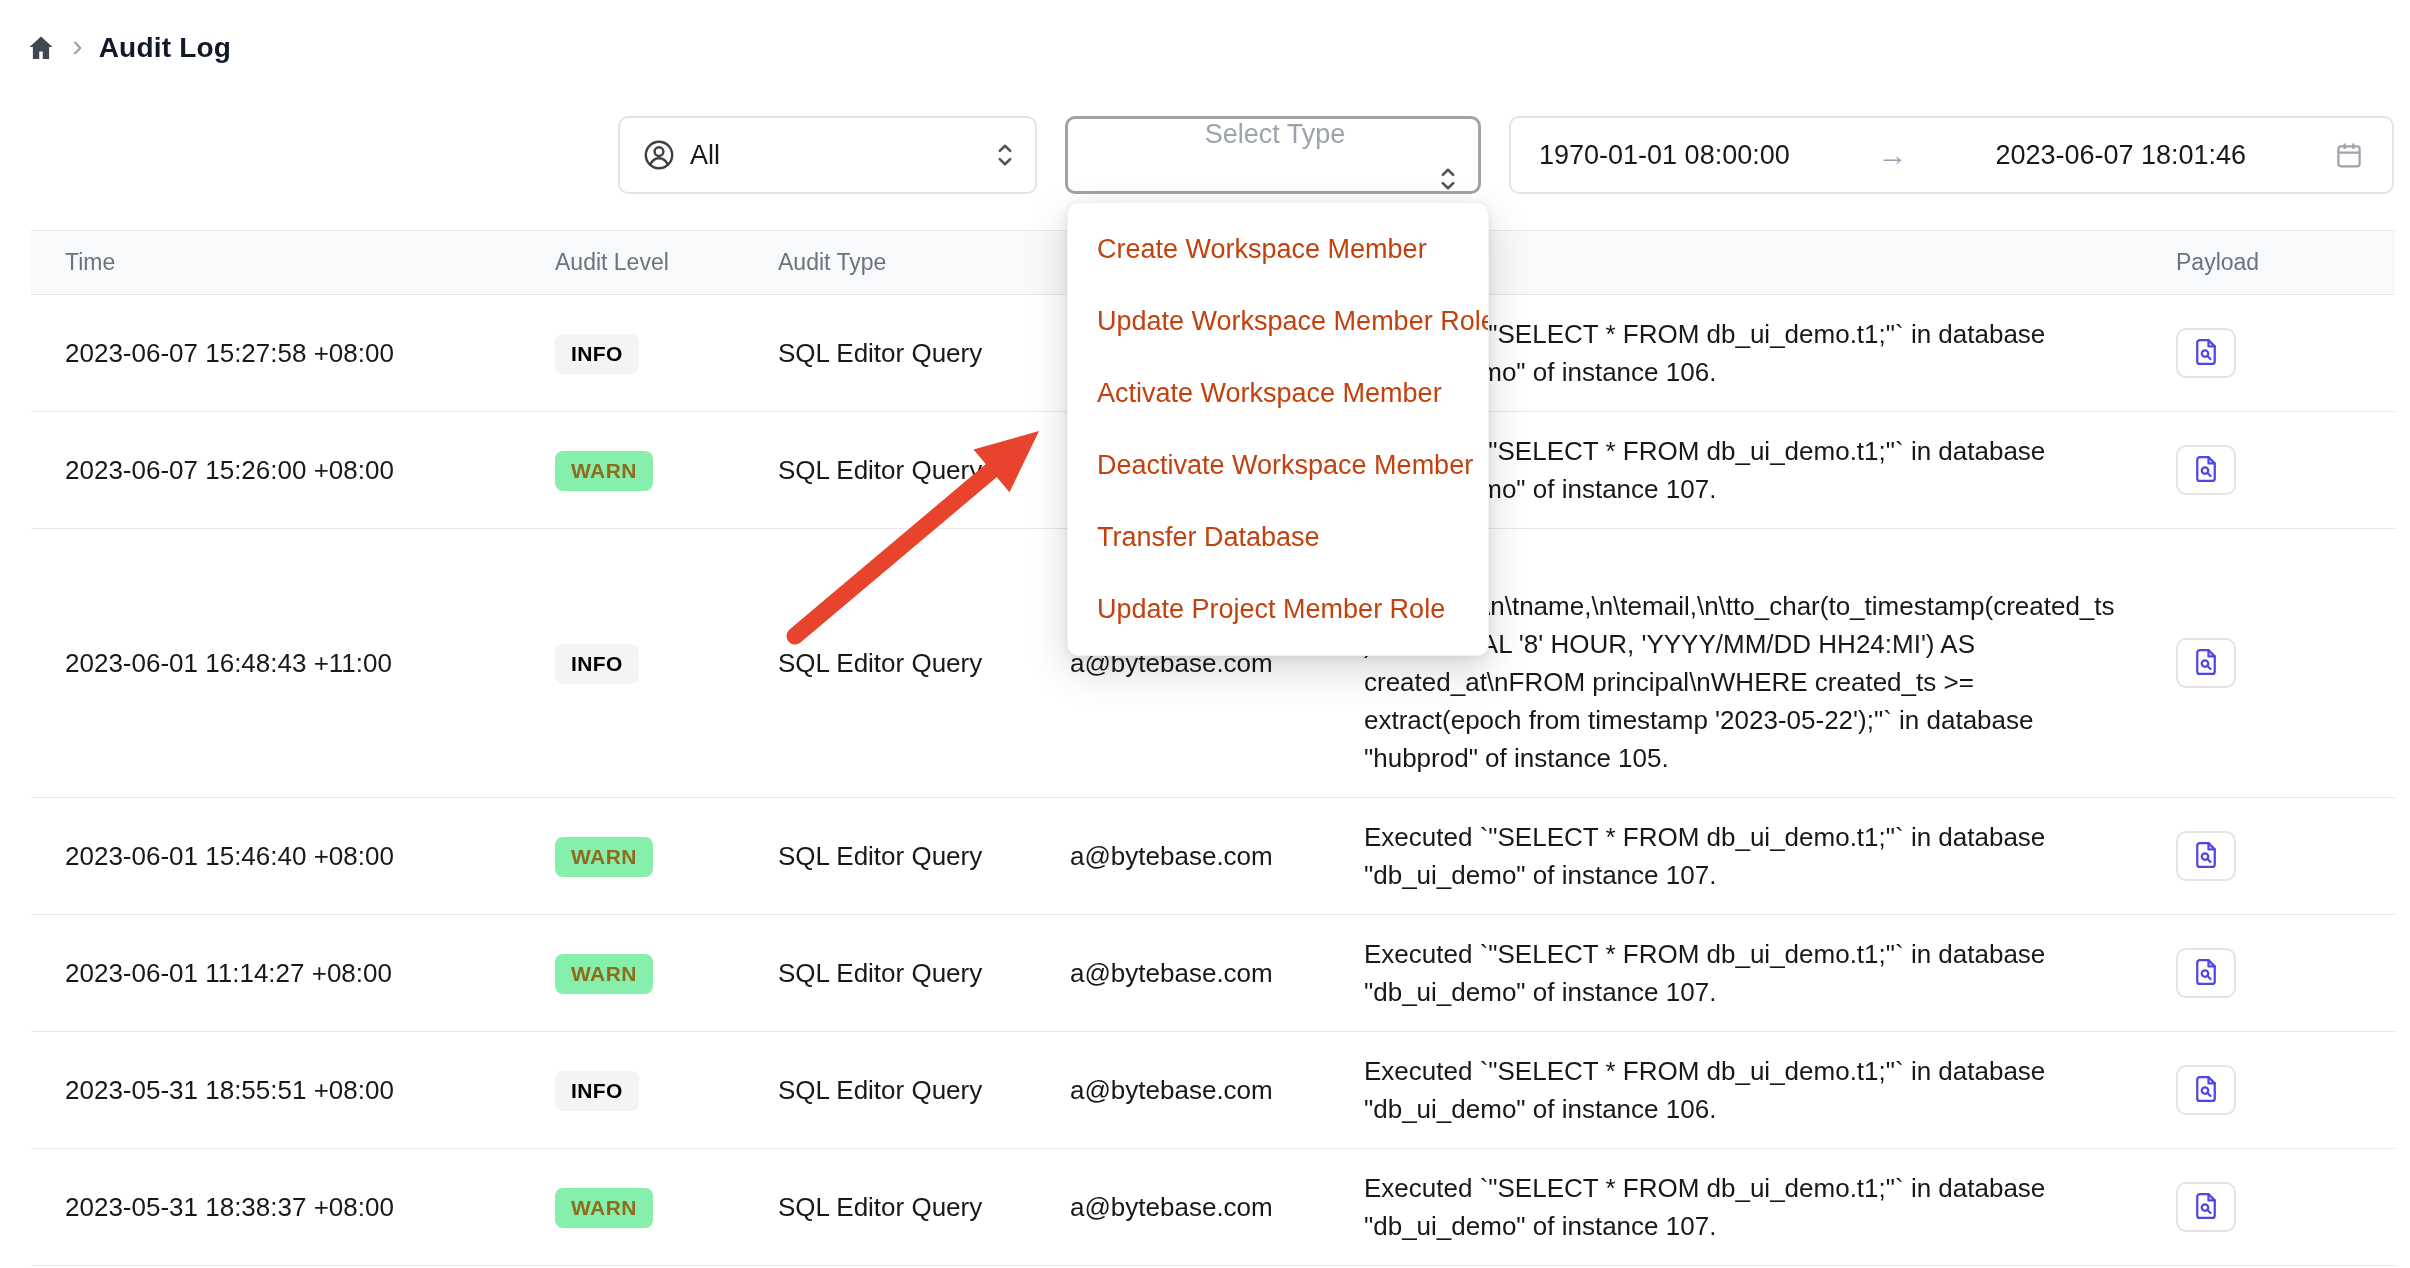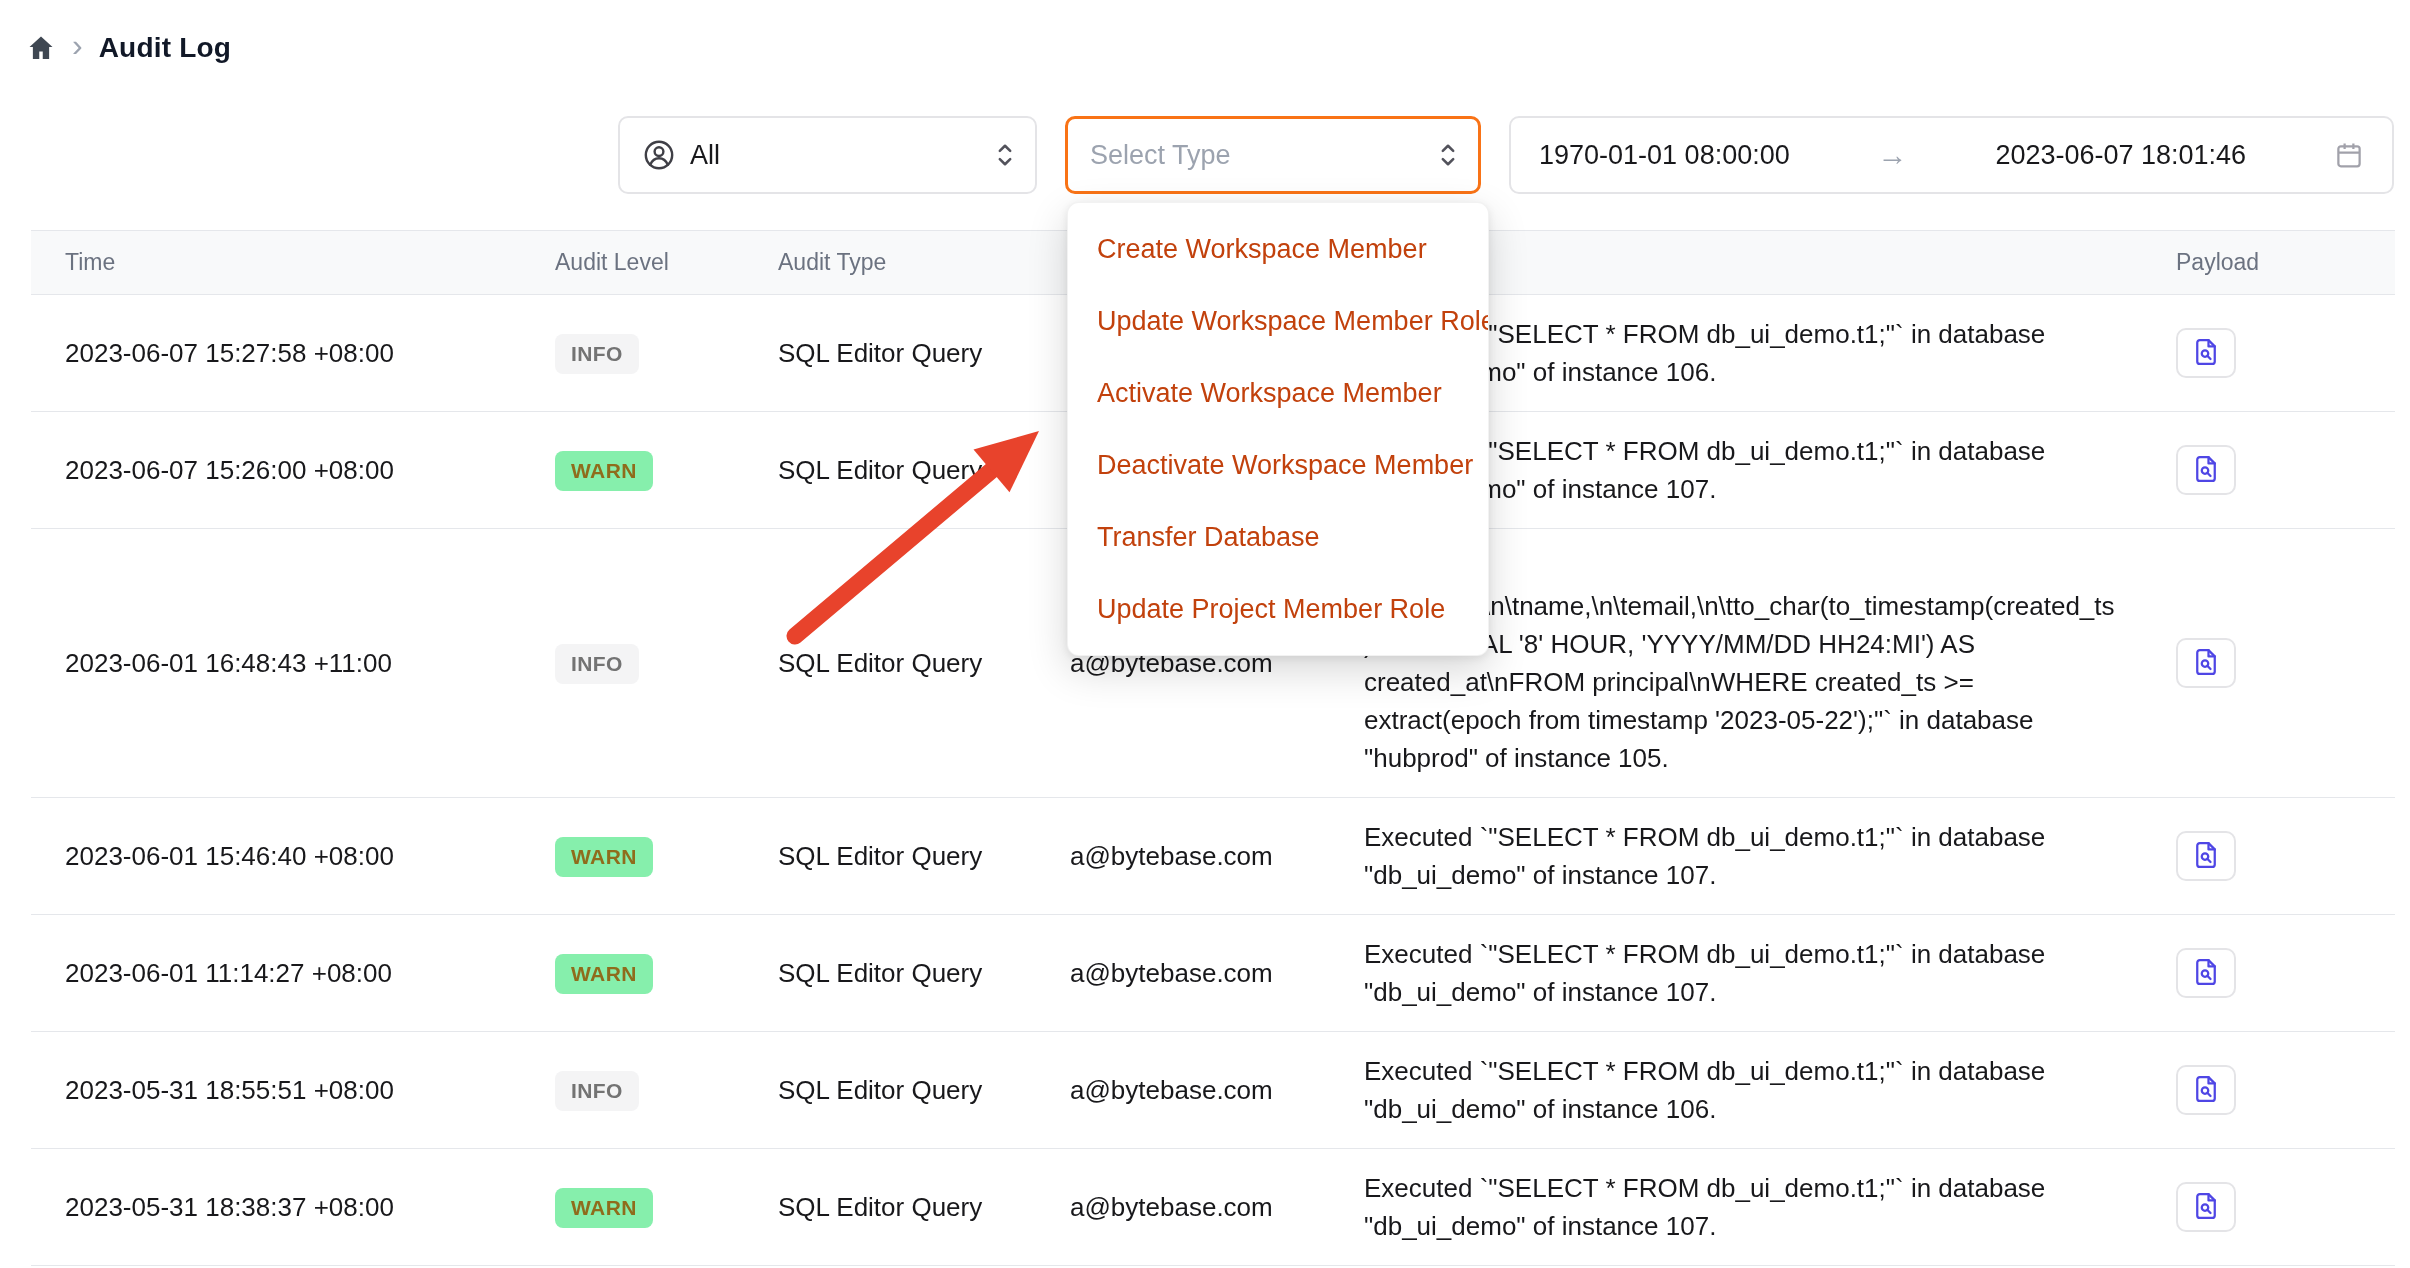--- a/index.html
+++ b/index.html
@@ -16,21 +16,21 @@
   .crumb-sep { color: #9ca3af; font-size: 32px; line-height: 1; margin-top: -6px; }
   .crumb-title { font-size: 28px; font-weight: 600; color: #111827; letter-spacing: 0.2px; }
 
   
   .filters { position: absolute; top: 116px; left: 0; right: 16px; height: 78px;
              display: flex; justify-content: flex-end; gap: 28px; }
   .control { display: flex; align-items: center; background: #fff;
              border: 2px solid #e4e4e7; border-radius: 10px; font-size: 26px; color: #18181b; cursor: pointer; }
   .select { padding: 0 18px 0 22px; gap: 14px; }
   .select.actor { width: 419px; }
-  .select.type  { width: 416px; border: 3px solid #f97316; }
+  .select.type  { width: 416px; border: 3px solid #a3a3a3; flex-direction: column; }
   .sel-value { font-size: 27px; }
   .sel-placeholder { font-size: 27px; color: #9ca3af; }
   .sel-caret { margin-left: auto; display: flex; align-items: center; }
   .sel-icon { display: flex; align-items: center; }
   .daterange { width: 885px; padding: 12px 28px; justify-content: space-between; font-size: 27px; }
   .date-arrow { color: #9ca3af; font-size: 30px; }
   .date-cal { display: flex; align-items: center; }
 
   
   .audit-table { position: absolute; top: 230px; left: 31px; width: 2364px;
@@ -43,21 +43,21 @@
   }
   .audit-table tbody td {
     border-bottom: 1px solid #e5e7eb;
     padding: 20px 24px 20px 34px;
     font-size: 26px; line-height: 38px; vertical-align: middle;
   }
   td.time { white-space: nowrap; }
   td.comment { overflow-wrap: anywhere; }
   .badge { display: inline-block; height: 40px; line-height: 40px; padding: 0 16px;
            border-radius: 8px; font-size: 21px; font-weight: 700; letter-spacing: 0.4px; }
-  .badge-info { background: #f4f4f5; color: #737373; }
+  .badge-info { background: #f4f4f5; color: #000000; }
   .badge-warn { background: #86efac; color: #8f6c1c; }
   .payload-btn { width: 60px; height: 50px; background: #fff; border: 2px solid #e4e4e7;
                  border-radius: 10px; display: flex; align-items: center; justify-content: center; cursor: pointer; }
 
   
   .menu { position: absolute; left: 1067px; top: 202px; width: 422px; z-index: 20;
           background: #fff; border: 1px solid rgba(0,0,0,0.05); border-radius: 12px; padding: 10px 0;
           box-shadow: 0 14px 40px rgba(0,0,0,0.16), 0 2px 8px rgba(0,0,0,0.08); }
   .menu-item { height: 72px; line-height: 72px; padding: 0 29px; font-size: 27px; color: #c2410c;
                white-space: nowrap; overflow: hidden; cursor: pointer; }

